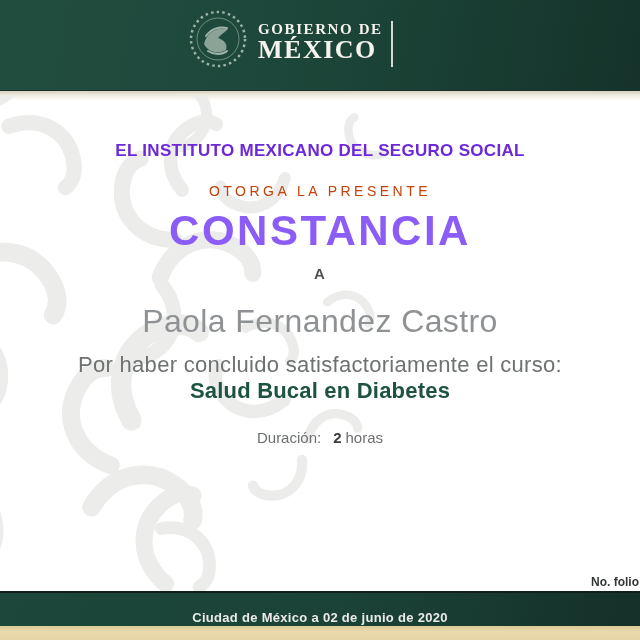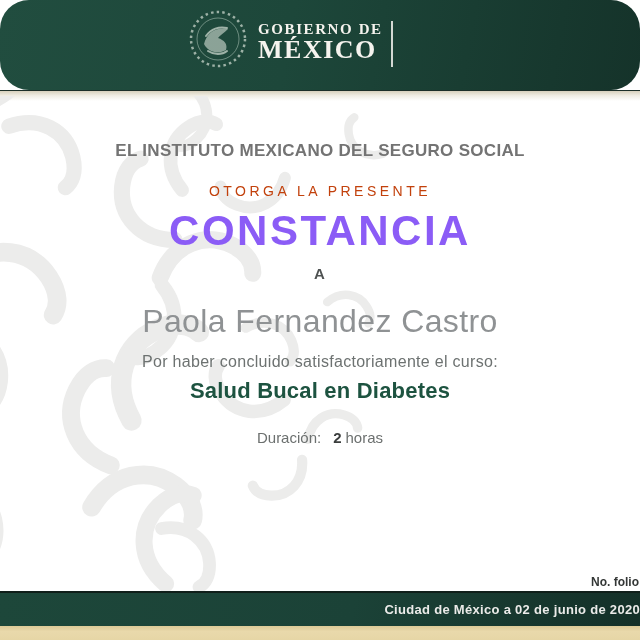--- a/index.html
+++ b/index.html
@@ -5,57 +5,56 @@
   html,body{margin:0;padding:0;}
   .page{
     position:relative;width:640px;height:640px;overflow:hidden;
     background:#ffffff;font-family:"Liberation Sans","DejaVu Sans",sans-serif;
     -webkit-font-smoothing:antialiased;
   }
   
   .header{
     position:absolute;left:0;top:0;width:640px;height:90px;
     background:linear-gradient(100deg,#214d3f 0%,#1d473a 45%,#15332a 100%);
-    border-radius:29px;
   }
   .seal{position:absolute;left:188px;top:9px;width:60px;height:60px;}
   .brand{position:absolute;left:258px;top:22px;color:#f5f3ee;
     font-family:"Liberation Serif","DejaVu Serif",serif;line-height:1;}
   .brand-line1{font-size:15px;font-weight:bold;letter-spacing:1.6px;}
   .brand-line2{font-size:26px;font-weight:bold;letter-spacing:1.5px;margin-top:0;}
   .header-divider{position:absolute;left:391px;top:21px;width:2px;height:46px;
     background:rgba(245,243,238,.85);}
   .imss{position:absolute;left:403px;top:20px;width:40px;text-align:center;color:#f3f1ec;}
   .imss-label{font-size:12px;font-weight:bold;letter-spacing:1.5px;margin-top:1px;}
   .header-strip{
     position:absolute;left:0;top:90px;width:640px;height:10px;
     border-top:1px solid #1c2f28;
     background:linear-gradient(to bottom,#d7d0bc 0%,#efece2 45%,#ffffff 100%);
   }
   
   .watermark{position:absolute;left:0;top:96px;pointer-events:none;}
   
   .tline{position:absolute;left:0;width:640px;text-align:center;line-height:1.1;}
-  .issuer{top:142px;font-size:17px;font-weight:bold;color:#737373;letter-spacing:.3px;}
+  .issuer{top:142px;font-size:17px;font-weight:bold;color:#6d28d9;letter-spacing:.3px;}
   .grants{top:184px;font-size:14px;color:#c2410c;letter-spacing:3.5px;}
   .doctype{top:208px;font-size:42px;font-weight:bold;color:#8b5cf6;letter-spacing:2.5px;}
   .tolabel{top:266px;font-size:15px;font-weight:bold;color:#4e5252;letter-spacing:1px;}
   .recipient{top:304px;font-size:32px;font-weight:normal;color:#8f9294;letter-spacing:.4px;}
-  .completion{top:353px;font-size:16px;color:#6d7271;letter-spacing:.3px;}
+  .completion{top:353px;font-size:22px;color:#6d7271;letter-spacing:.3px;}
   .course{top:379px;font-size:22px;font-weight:bold;color:#1d5340;letter-spacing:.2px;}
   .duration{top:430px;font-size:15px;color:#6c706f;}
   .duration .val{font-weight:bold;color:#3a3d3c;margin-left:12px;}
   .duration .unit{margin-left:4px;}
   .folio{position:absolute;right:-2px;top:575px;font-size:12px;font-weight:bold;color:#343736;padding-right:3px;}
   
   .footer-bar{
-    position:absolute;left:0;top:591px;width:640px;height:35px;box-sizing:border-box;
+    position:absolute;left:0;top:591px;width:640px;height:50px;box-sizing:border-box;
     border-top:2px solid #101f1a;
     background:linear-gradient(100deg,#1d473a 0%,#1b4237 55%,#143028 100%);
-    display:flex;align-items:center;justify-content:flex-end;
+    display:flex;align-items:center;justify-content:center;
   }
   .footer-date{font-size:13px;font-weight:bold;color:#ebebe9;letter-spacing:.3px;}
   .footer-tan{position:absolute;left:0;top:626px;width:640px;height:14px;
     background:linear-gradient(to bottom,#dcca97 0%,#e9d9ab 40%,#e6d6a6 100%);}
 </style>
 </head>
 <body>
 
 <div class="page">
 

